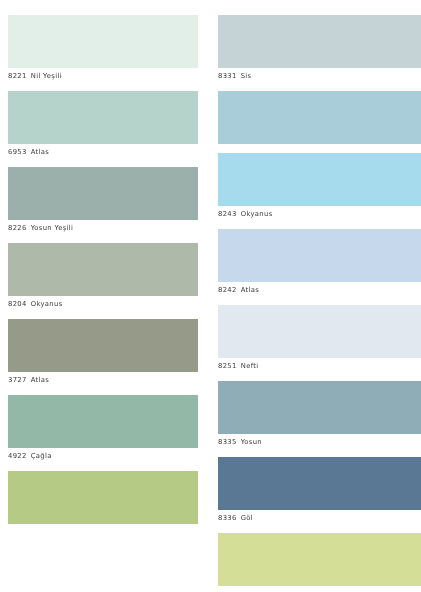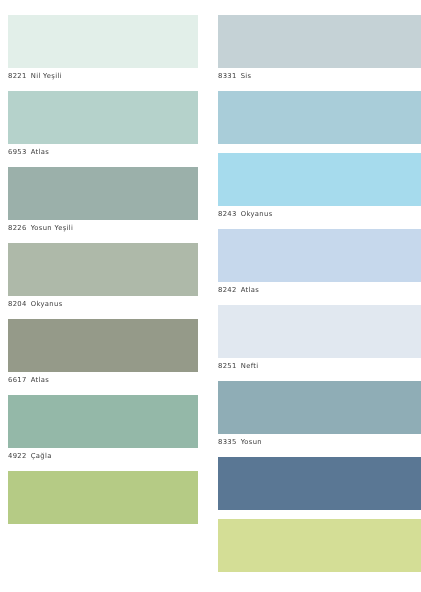--- a/index.html
+++ b/index.html
@@ -84,21 +84,21 @@
       <div class="swatch-cell">
         <div class="swatch-chip" style="background: rgb(155, 176, 170);"></div>
         <div class="swatch-label"><span class="swatch-code">8226</span><span class="swatch-name">Yosun Yeşili</span></div>
       </div>
       <div class="swatch-cell">
         <div class="swatch-chip" style="background: rgb(174, 185, 169);"></div>
         <div class="swatch-label"><span class="swatch-code">8204</span><span class="swatch-name">Okyanus</span></div>
       </div>
       <div class="swatch-cell">
         <div class="swatch-chip" style="background: rgb(149, 154, 137);"></div>
-        <div class="swatch-label"><span class="swatch-code">6617</span><span class="swatch-name">Atlas</span></div>
+        <div class="swatch-label"><span class="swatch-code">3727</span><span class="swatch-name">Atlas</span></div>
       </div>
       <div class="swatch-cell">
         <div class="swatch-chip" style="background: rgb(148, 184, 168);"></div>
         <div class="swatch-label"><span class="swatch-code">4922</span><span class="swatch-name">Çağla</span></div>
       </div>
       <div class="swatch-cell">
         <div class="swatch-chip" style="background: rgb(181, 203, 133);"></div>
       </div>
     </div>
   <div class="column column-right">
@@ -120,19 +120,20 @@
       <div class="swatch-cell">
         <div class="swatch-chip" style="background: rgb(225, 232, 240);"></div>
         <div class="swatch-label"><span class="swatch-code">8251</span><span class="swatch-name">Nefti</span></div>
       </div>
       <div class="swatch-cell">
         <div class="swatch-chip" style="background: rgb(143, 173, 182);"></div>
         <div class="swatch-label"><span class="swatch-code">8335</span><span class="swatch-name">Yosun</span></div>
       </div>
       <div class="swatch-cell">
         <div class="swatch-chip" style="background: rgb(90, 119, 148);"></div>
+        <div class="swatch-label"><span class="swatch-code">8336</span><span class="swatch-name">Göl</span></div>
       </div>
       <div class="swatch-cell">
         <div class="swatch-chip" style="background: rgb(212, 222, 150);"></div>
       </div>
     </div>
 
 </div>
 
 </body></html>

